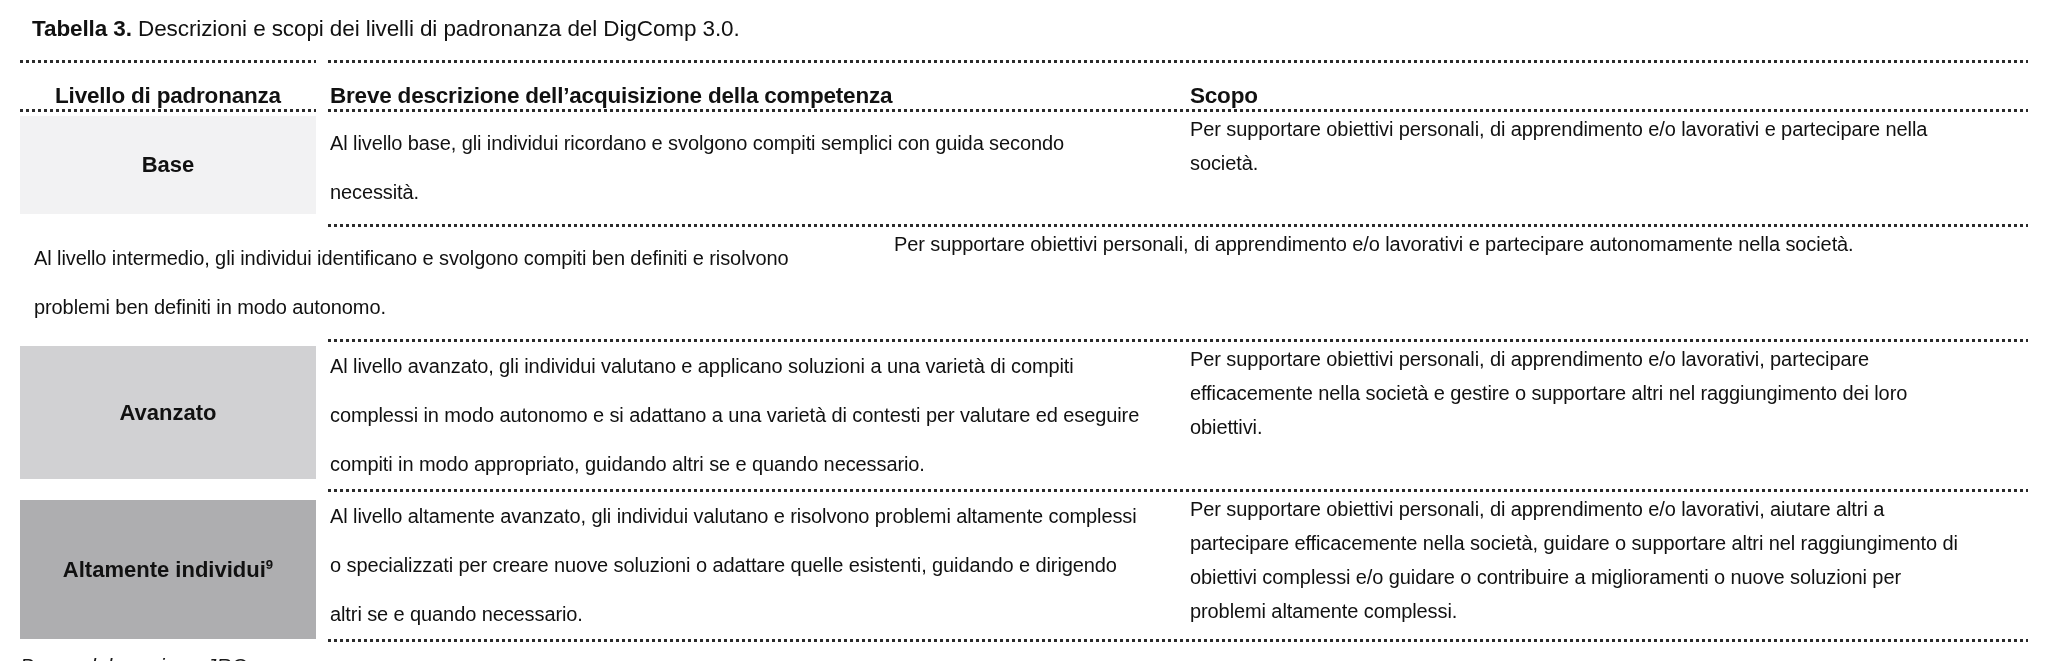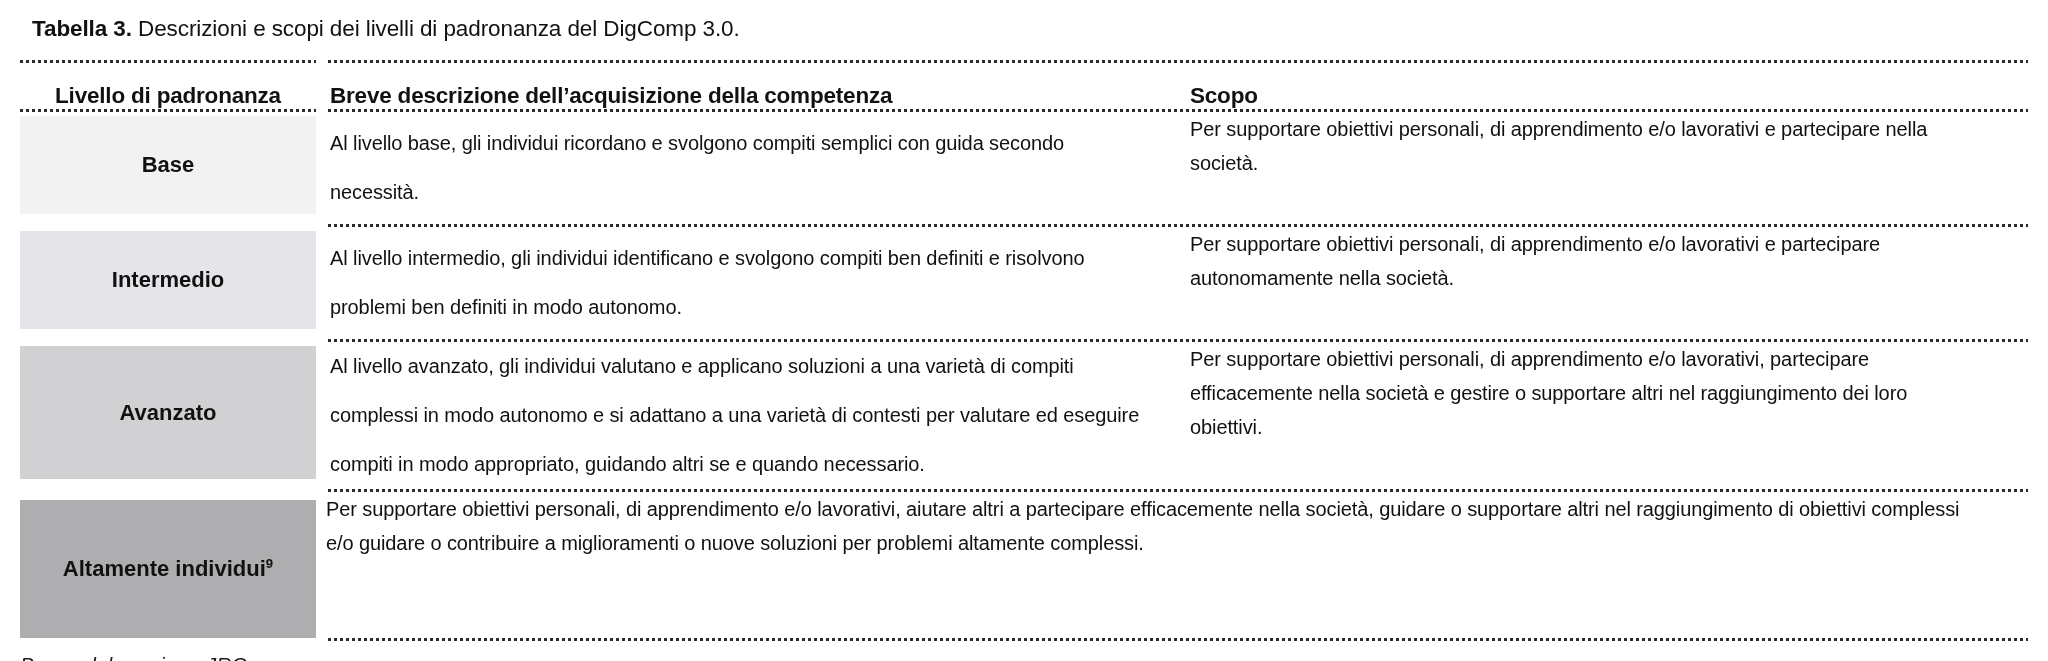--- a/index.html
+++ b/index.html
@@ -67,23 +67,20 @@
     <div class="c2">
         <span>Al livello base, gli individui ricordano e svolgono compiti semplici con guida secondo necessità.</span>
       </div>
     <div class="c3">
         <span>Per supportare obiettivi personali, di apprendimento e/o lavorativi e partecipare nella società.</span>
       </div>
   </div>
   <div class="dots sep"></div>
 
   <div class="row r2">
-    <div class="c1" style="background: rgb(229, 229, 233);">
-      <span><span>Intermedio</span><sup></sup></span>
-    </div>
     <div class="c2">
         <span>Al livello intermedio, gli individui identificano e svolgono compiti ben definiti e risolvono problemi ben definiti in modo autonomo.</span>
       </div>
     <div class="c3">
         <span>Per supportare obiettivi personali, di apprendimento e/o lavorativi e partecipare autonomamente nella società.</span>
       </div>
   </div>
   <div class="dots sep"></div>
 
   <div class="row r3">
@@ -96,20 +93,23 @@
     <div class="c3">
         <span>Per supportare obiettivi personali, di apprendimento e/o lavorativi, partecipare efficacemente nella società e gestire o supportare altri nel raggiungimento dei loro obiettivi.</span>
       </div>
   </div>
   <div class="dots sep"></div>
 
   <div class="row r4">
     <div class="c1" style="background: rgb(174, 174, 176);">
       <span><span>Altamente individui</span><sup>9</sup></span>
     </div>
+    <div class="c2">
+        <span>Al livello altamente avanzato, gli individui valutano e risolvono problemi altamente complessi o specializzati per creare nuove soluzioni o adattare quelle esistenti, guidando e dirigendo altri se e quando necessario.</span>
+      </div>
     <div class="c3">
         <span>Per supportare obiettivi personali, di apprendimento e/o lavorativi, aiutare altri a partecipare efficacemente nella società, guidare o supportare altri nel raggiungimento di obiettivi complessi e/o guidare o contribuire a miglioramenti o nuove soluzioni per problemi altamente complessi.</span>
       </div>
   </div>
   <div class="dots sep"></div>
 
   <div class="source">Base: elaborazione JRC.</div>
 
 </div>
 

